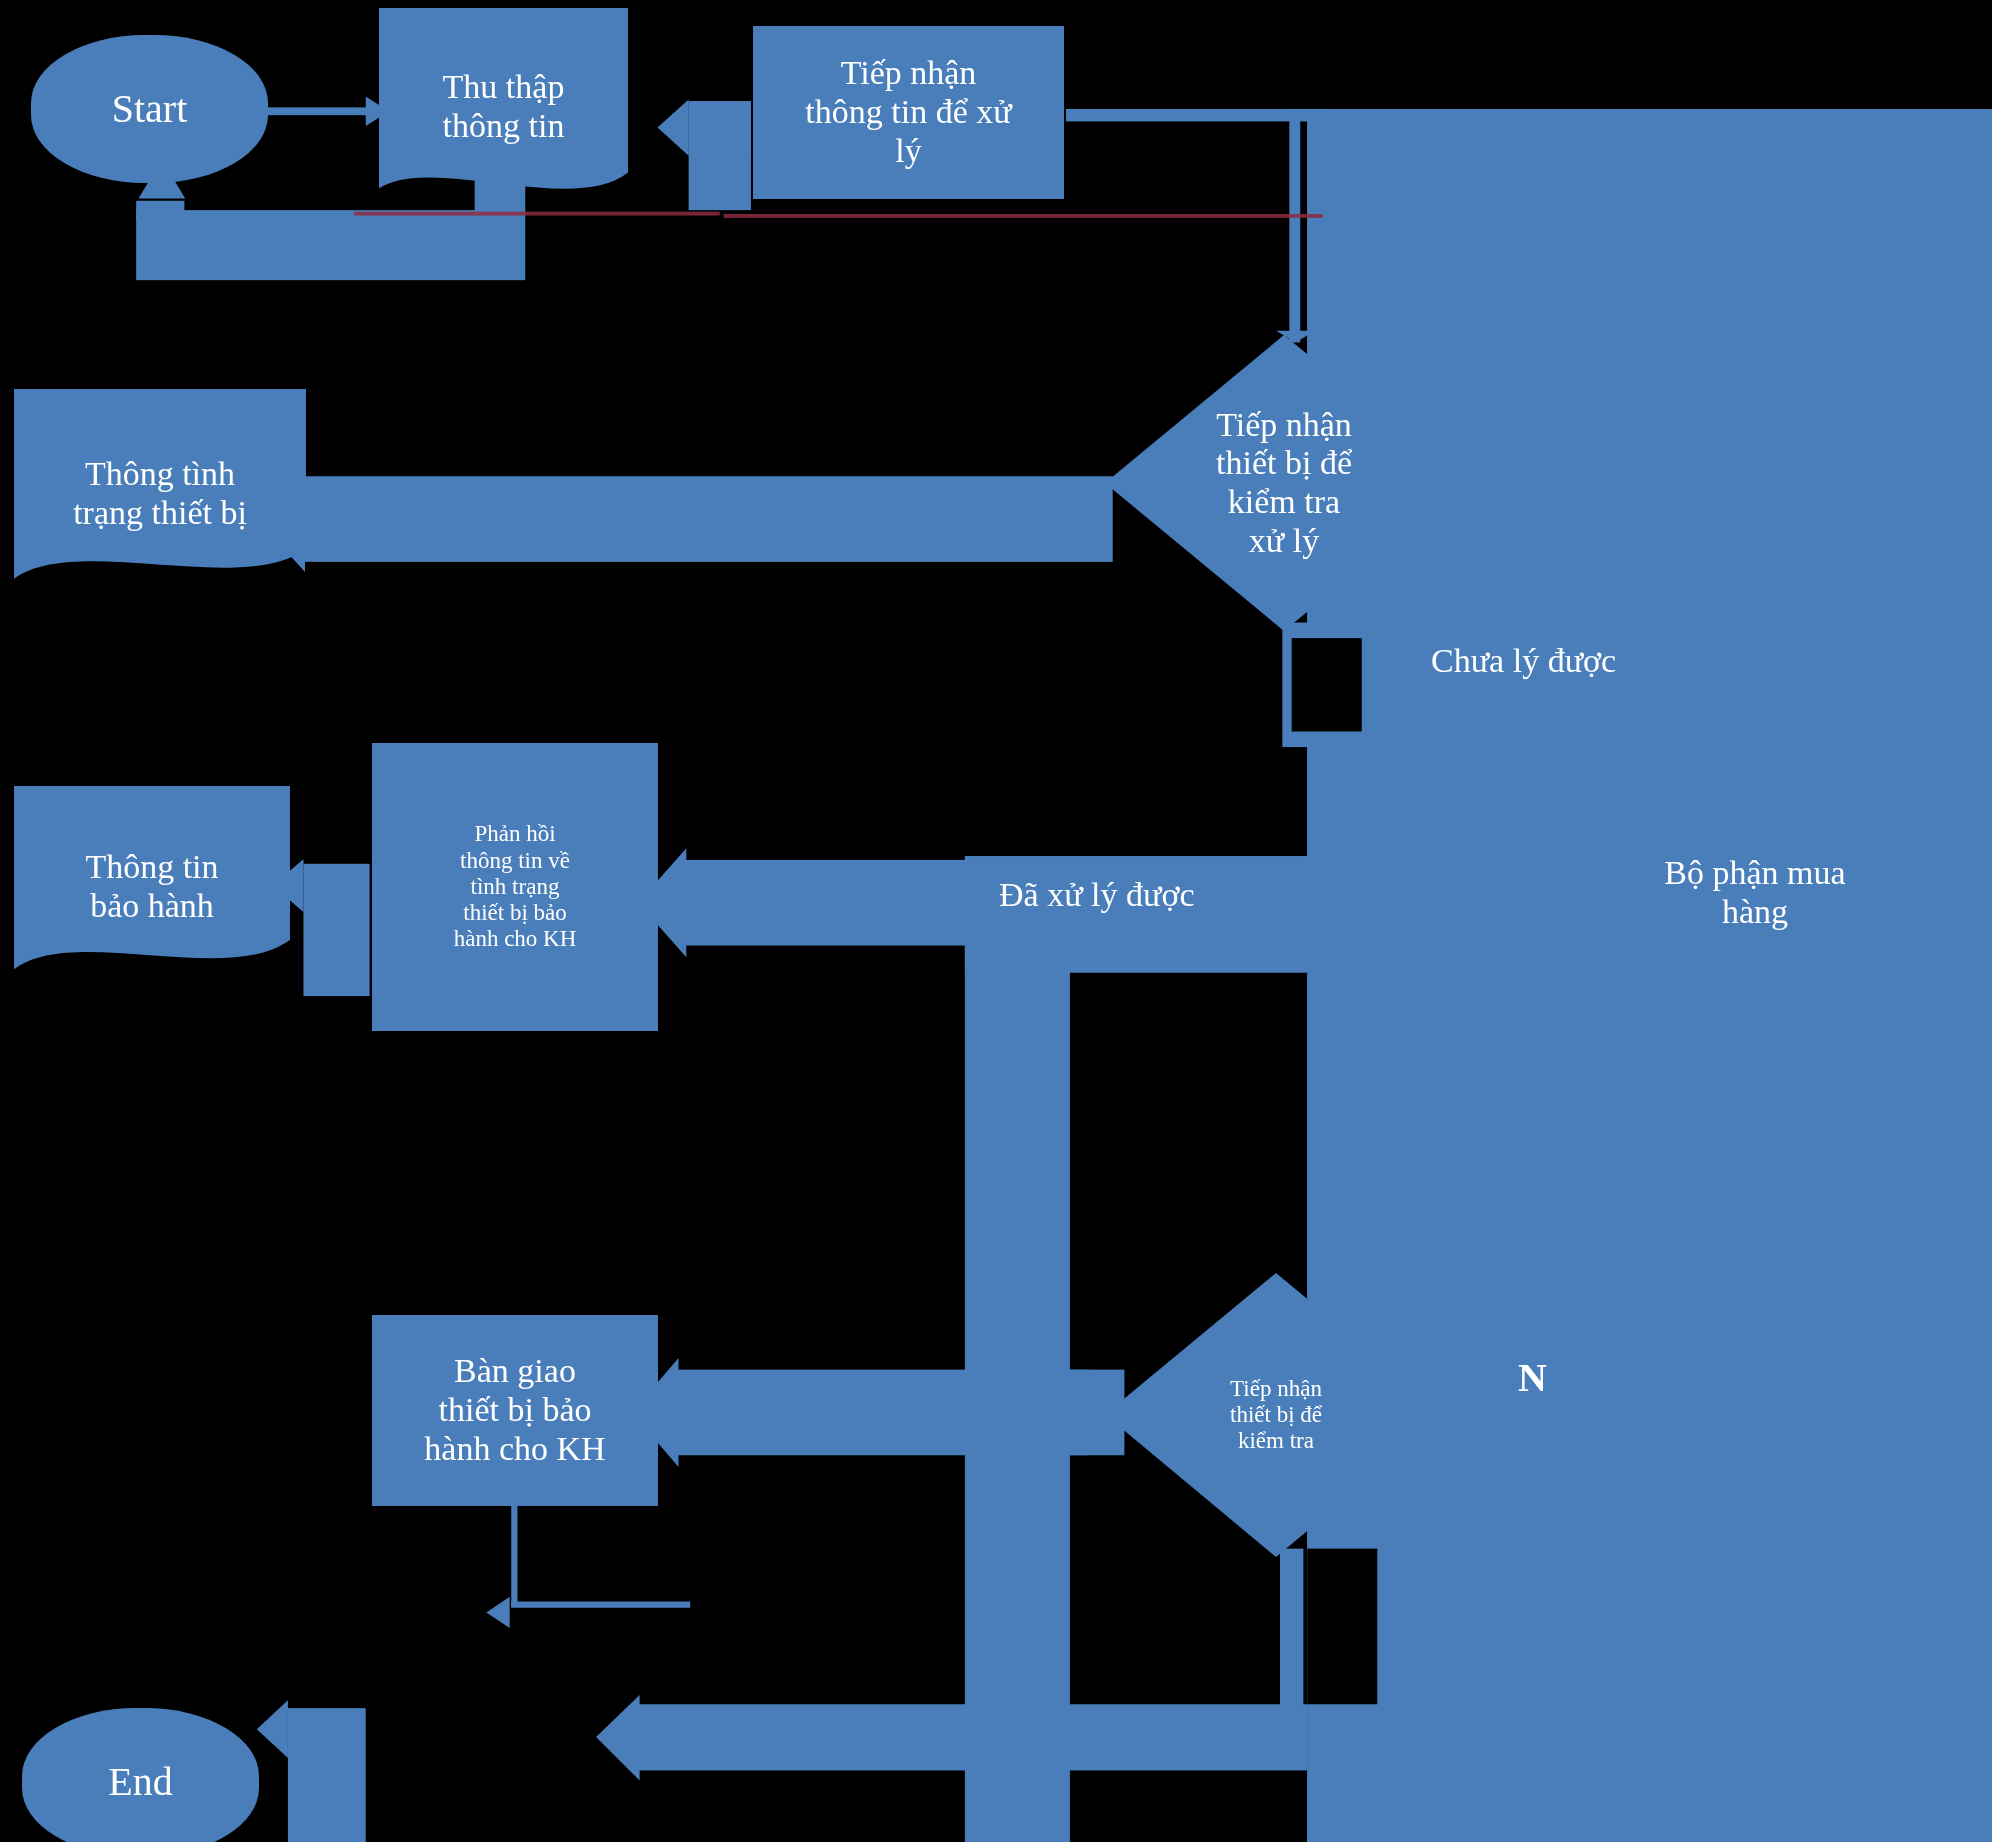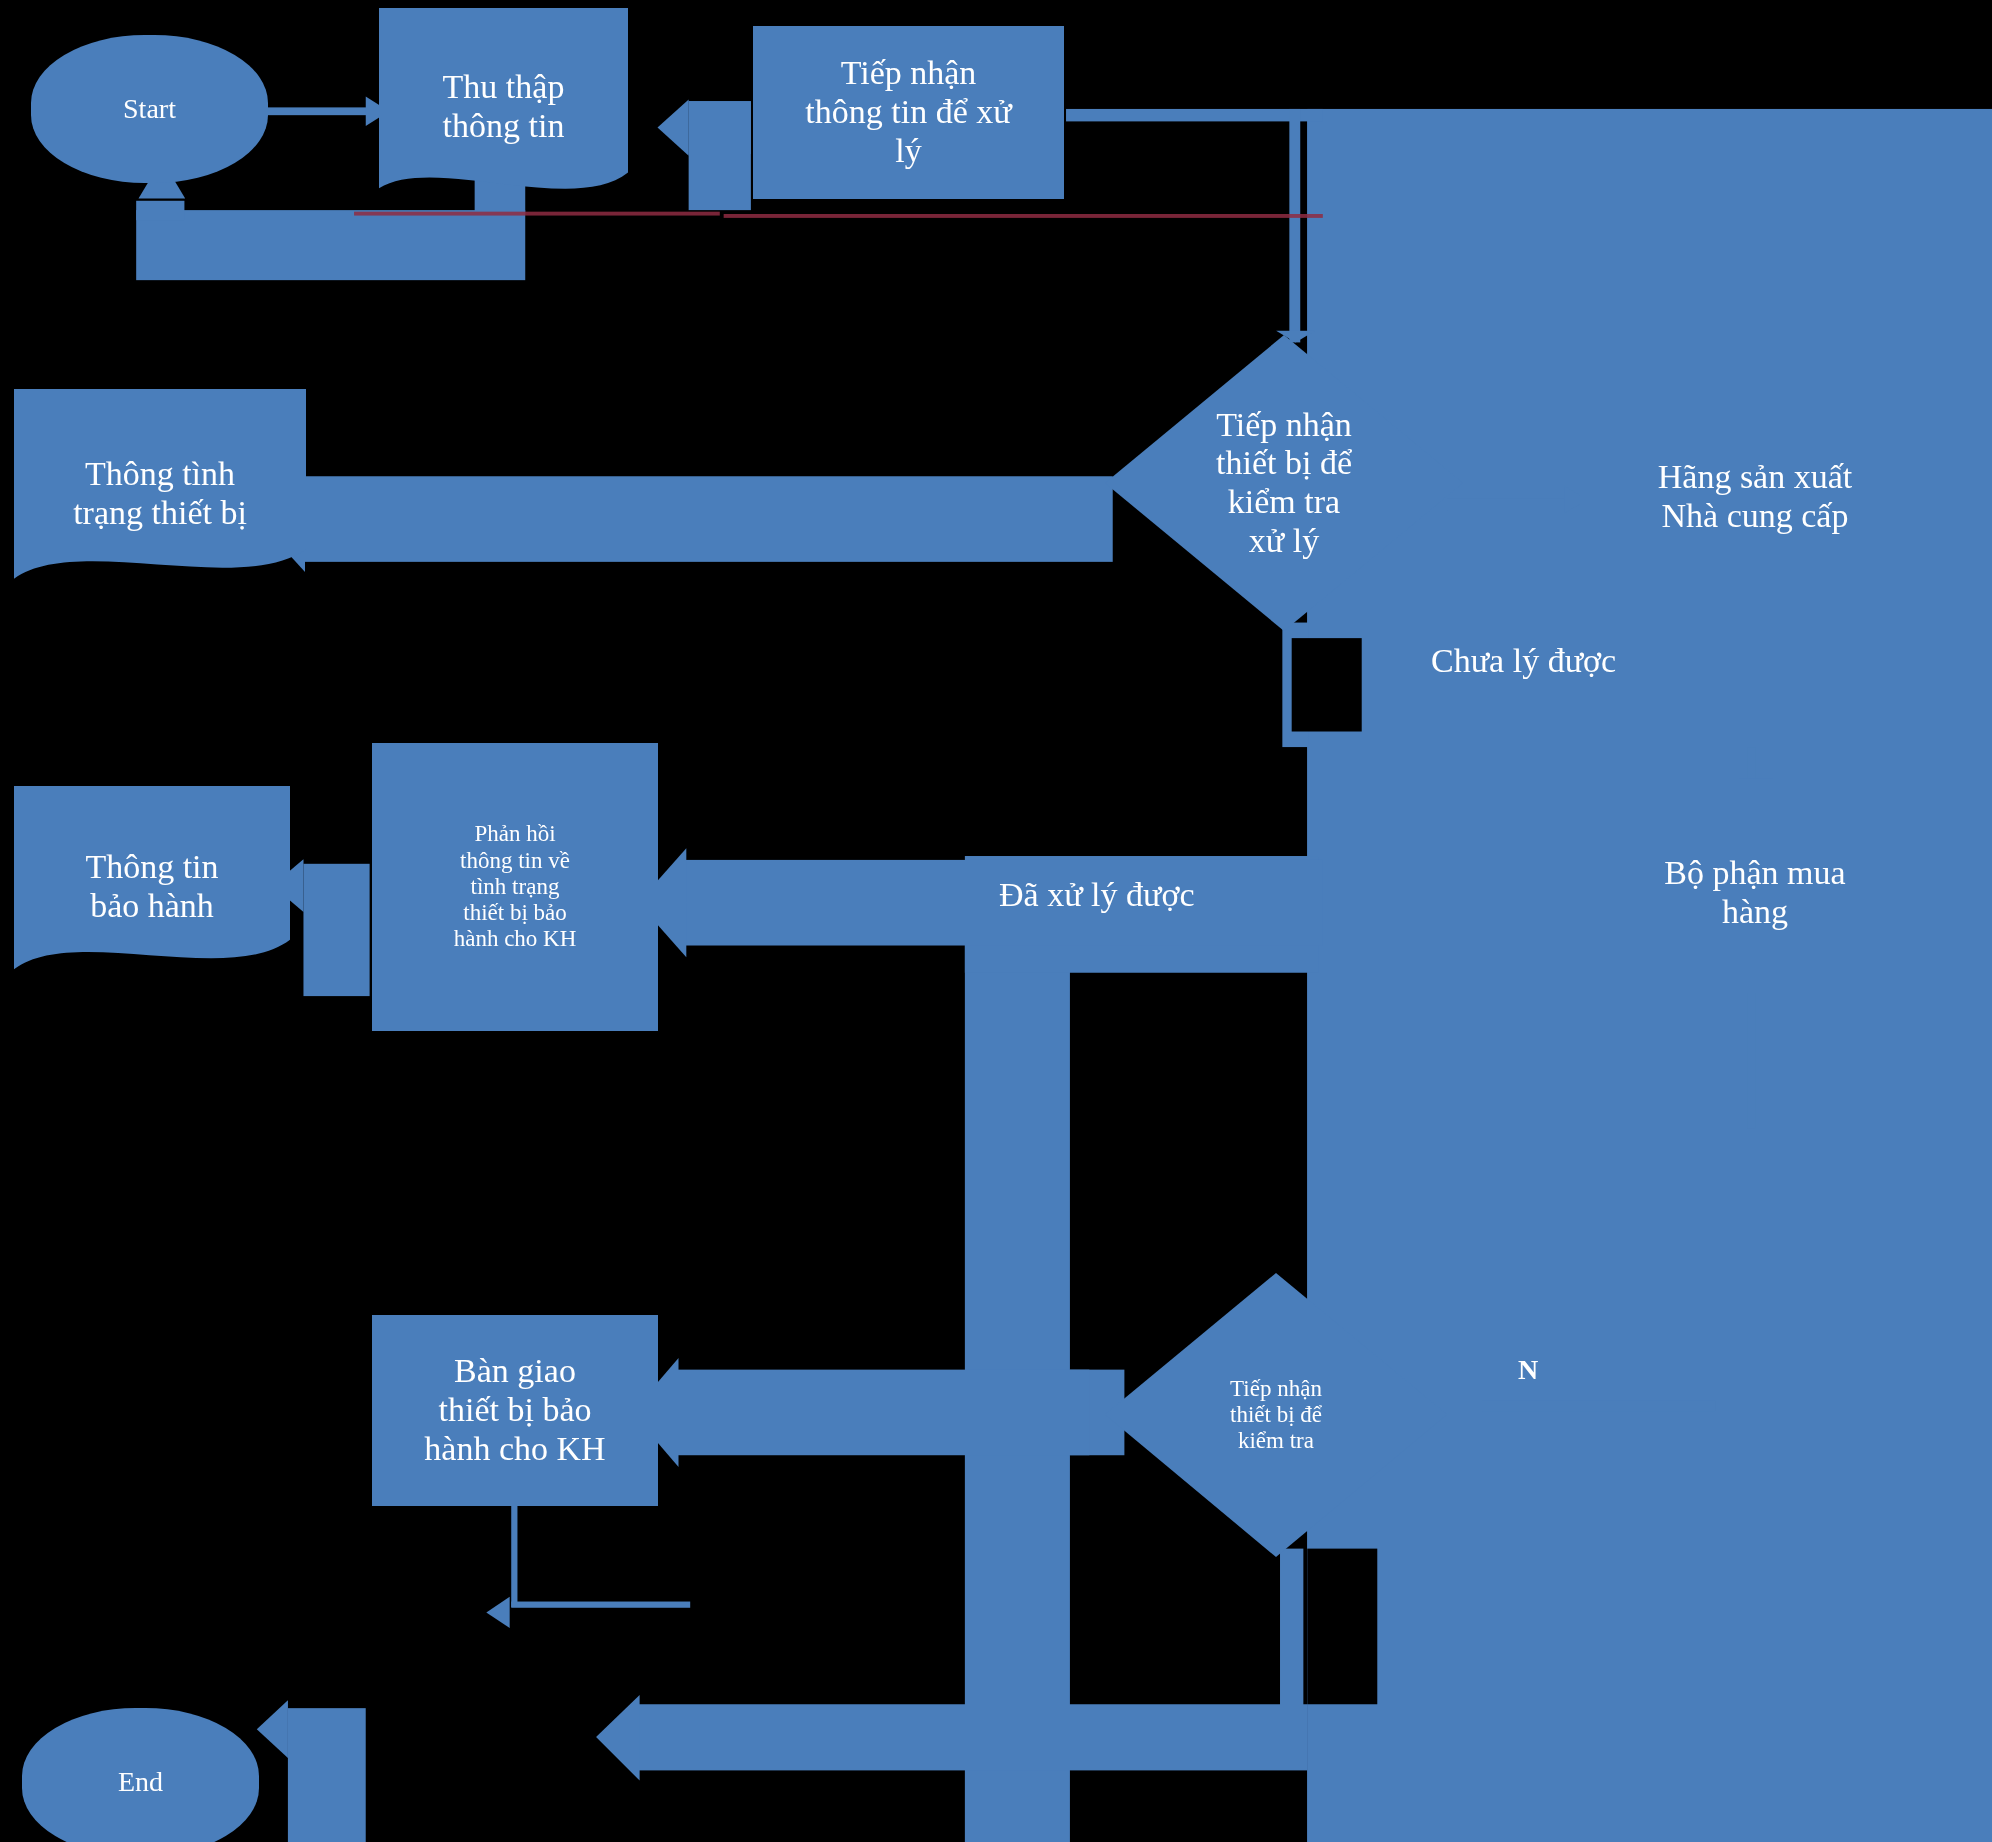--- a/index.html
+++ b/index.html
@@ -32,21 +32,21 @@
     position:absolute;
     color:#ffffff;
     z-index:30;
     white-space:nowrap;
   }
   .doc, .multidoc, .dia{ background:transparent; }
   .doc > svg, .multidoc > svg, .dia > svg{position:absolute;left:0;top:0;}
   .nodetext{position:relative;z-index:2;padding:0 7.8px;}
   .fs42{font-size:23px;}
   .fs44{font-size:34px;}
-  .fs46{font-size:28px;}
+  .fs46{font-size:40px;}
   .bold{font-weight:bold;}
 </style>
 </head>
 <body>
 
 <div id="stage">
 
   <svg class="layer" viewBox="0 0 2560 2367" preserveAspectRatio="none">
 
     <path fill="#4a7ebb" d="M1680,140 L2560,140 L2560,1450 L2270,1450 L2270,1430 L2240,1430
@@ -175,23 +175,20 @@
     <span class="nodetext">Thông tình<br>trạng thiết bị</span>
   </div>
 
   <div class="node dia fs44" style="left:1105px;top:335px;width:358px;height:296px;">
     <svg width="358" height="296" viewBox="0 0 460 380" preserveAspectRatio="none">
       <polygon points="230,0 460,190 230,380 0,190" fill="#4a7ebb"></polygon>
     </svg>
     <span class="nodetext">Tiếp nhận<br>thiết bị để<br>kiểm tra<br>xử lý</span>
   </div>
 
-  <div class="node rect fs44" style="left:1580px;top:403px;width:350px;height:187px;">
-    <span class="nodetext">Hãng sản xuất<br>Nhà cung cấp</span>
-  </div>
 
   <div class="node doc fs44" style="left:14px;top:786px;width:276px;height:202px;">
     <svg width="276" height="202" viewBox="0 0 355 260" preserveAspectRatio="none">
       <path d="M0,0 H355 V198 C275,258 75,178 0,236 Z" fill="#4a7ebb"></path>
     </svg>
     <span class="nodetext">Thông tin<br>bảo hành</span>
   </div>
 
   <div class="node rect fs42" style="left:372px;top:743px;width:286px;height:288px;">
     <span class="nodetext">Phản hồi<br>thông tin về<br>tình trạng<br>thiết bị bảo<br>hành cho KH</span>

